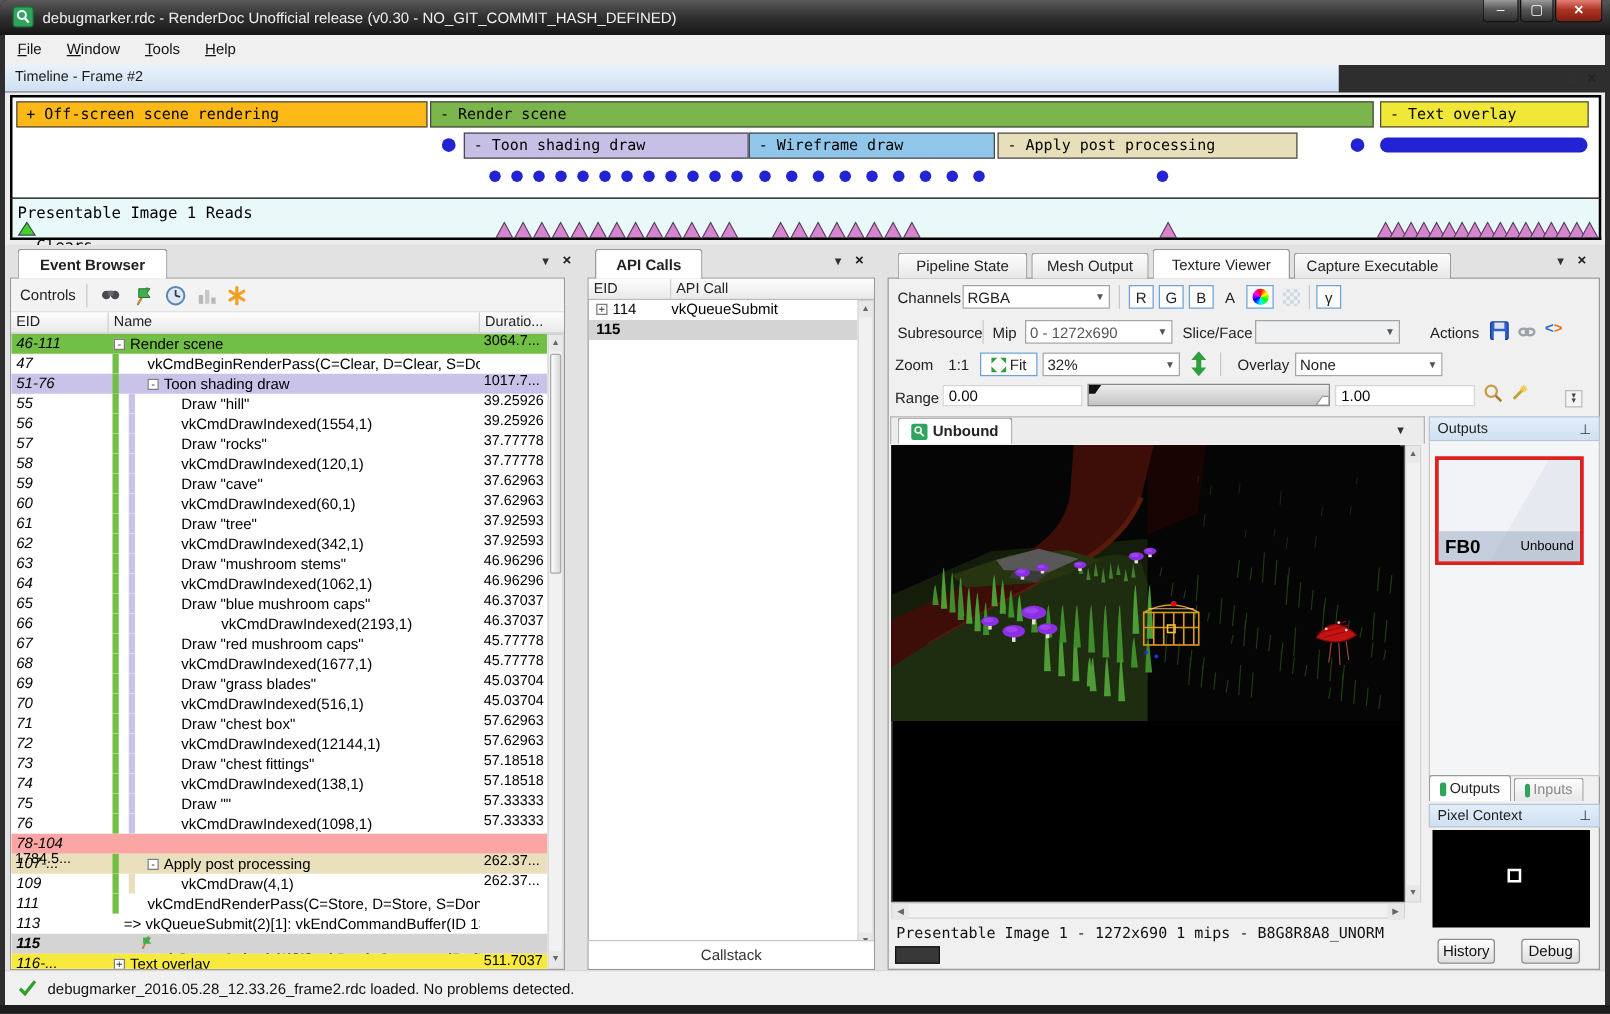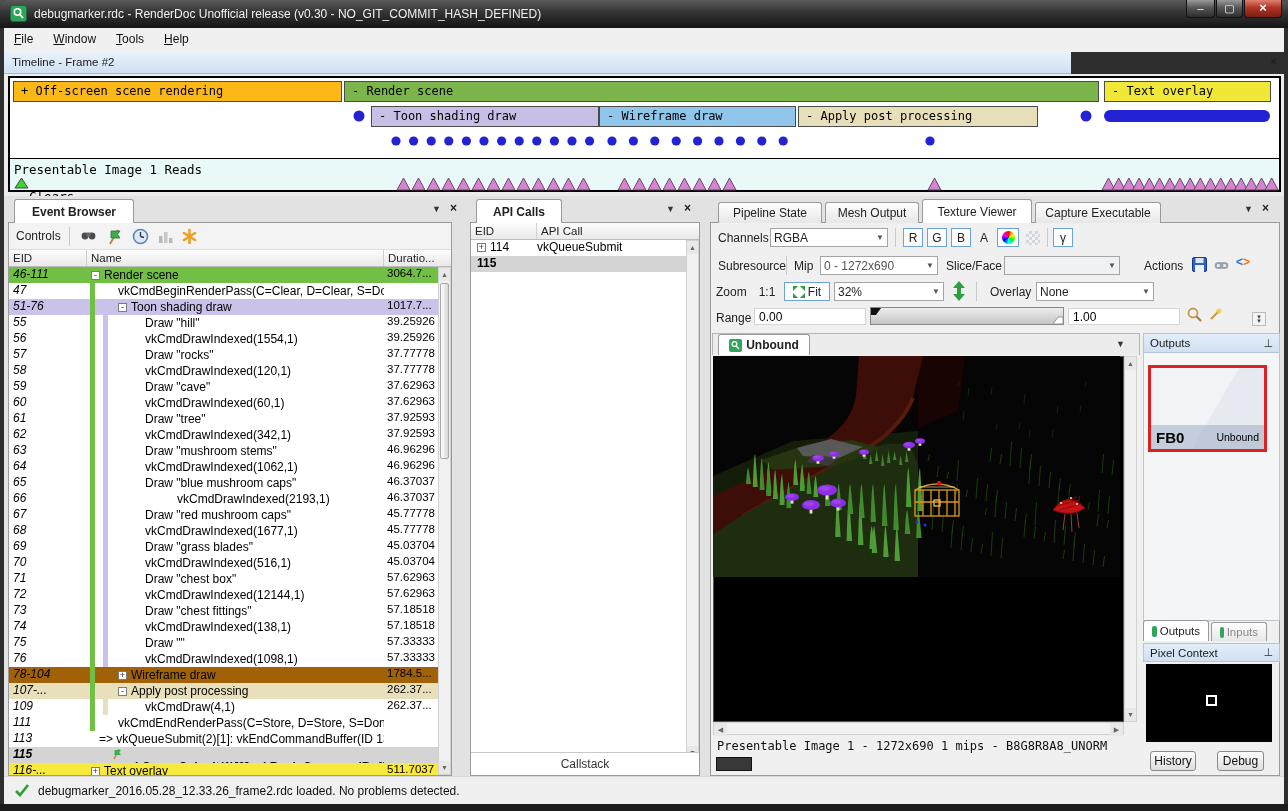--- a/index.html
+++ b/index.html
@@ -435,21 +435,21 @@
       </div>
       <div class="ebrow" style="">
         <div class="c-eid" style="">76</div>
         <div class="c-name" style="">
           <div class="guide" style="left: 3px; background: rgb(114, 191, 69);"></div>
           <div class="guide" style="left: 16px; background: rgb(203, 194, 234);"></div>
           <div class="nametext" style="left: 58px;"><span>vkCmdDrawIndexed(1098,1)</span></div>
         </div>
         <div class="c-dur" style="">57.33333</div>
       </div>
-      <div class="ebrow" style="background: #a16207;">
+      <div class="ebrow" style="background: #fca5a5; flex-direction: column;">
         <div class="c-eid" style="">78-104</div>
         <div class="c-name" style="">
           <div class="guide" style="left: 3px; background: rgb(114, 191, 69);"></div>
           <div class="nametext" style="left: 31px;"><span class="exp">+</span><span>Wireframe draw</span></div>
         </div>
         <div class="c-dur" style="">1784.5...</div>
       </div>
       <div class="ebrow" style="background: rgb(233, 224, 187);">
         <div class="c-eid" style="">107-...</div>
         <div class="c-name" style="">

